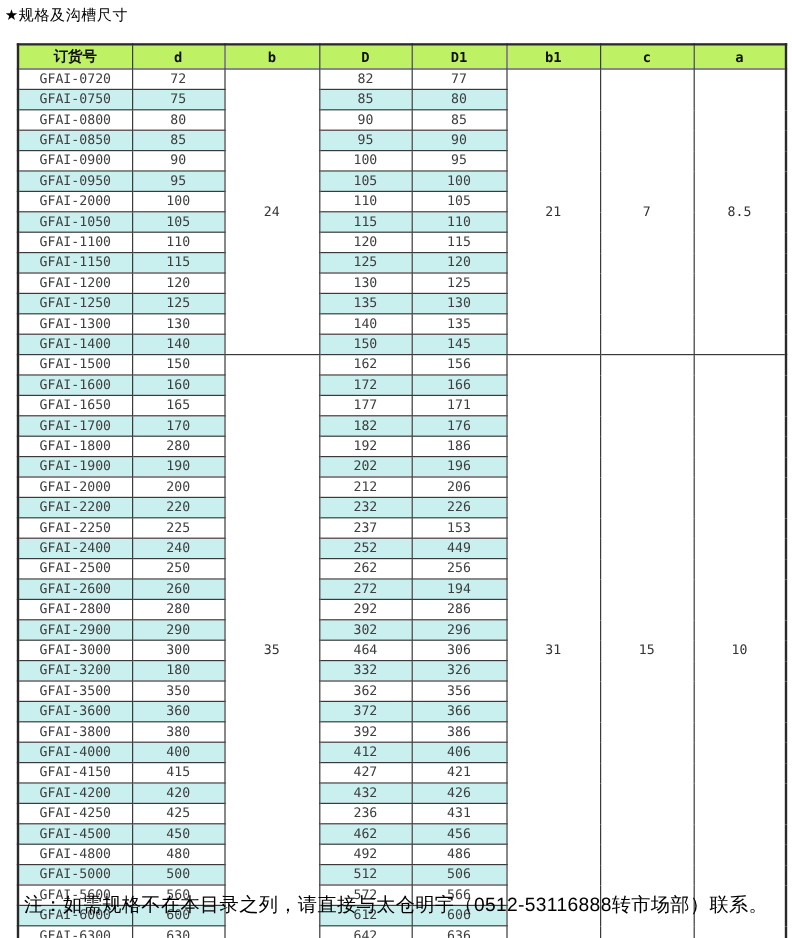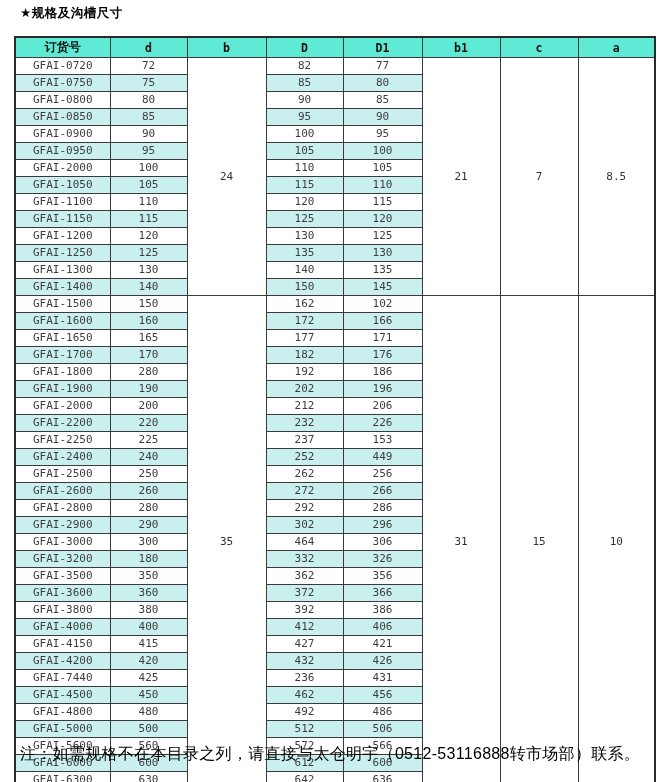--- a/index.html
+++ b/index.html
@@ -2,36 +2,36 @@
 <html><head>
 <meta charset="utf-8">
 <style>
   html,body{margin:0;padding:0;}
   body{
     width:660px;height:782px;background:#ffffff;position:relative;
     font-family:"Liberation Sans","DejaVu Sans",sans-serif;
     -webkit-font-smoothing:antialiased;
   }
   .page-title{
-    position:absolute;left:20px;top:5px;
-    font-size:12.5px;font-weight:bold;color:#000;letter-spacing:0.5px;
+    position:absolute;left:4px;top:5px;
+    font-size:12.5px;font-weight:normal;color:#000;letter-spacing:0.5px;
   }
   table.spec{
     position:absolute;left:14px;top:36px;
     width:640px;table-layout:fixed;
     border-collapse:collapse;
     border:2px solid #2a2a2a;
   }
   table.spec th, table.spec td{
     border:1px solid #3a3a3a;
     text-align:center;vertical-align:middle;
     padding:0;overflow:hidden;white-space:nowrap;
   }
   table.spec thead th{
-    height:19px;background:#5eead4;color:#111;
+    height:19px;background:#bef264;color:#111;
     font-size:12px;font-weight:bold;
   }
   table.spec thead th.latin{
     font-size:11.5px;font-weight:bold;
     font-family:"DejaVu Sans Mono","Liberation Mono",monospace;
   }
   table.spec tbody td{
     height:16px;line-height:16px;
     font-size:11px;color:#3d3d3d;background:#ffffff;
     font-family:"DejaVu Sans Mono","Liberation Mono",monospace;
@@ -162,21 +162,21 @@
         <td>GFAI-1400</td>
         <td>140</td>
         <td>150</td>
         <td>145</td>
       </tr>
       <tr>
         <td>GFAI-1500</td>
         <td>150</td>
         <td class="merged" rowspan="29">35</td>
         <td>162</td>
-        <td>102</td>
+        <td>156</td>
         <td class="merged" rowspan="29">31</td>
         <td class="merged" rowspan="29">15</td>
         <td class="merged" rowspan="29">10</td>
       </tr>
       <tr class="stripe">
         <td>GFAI-1600</td>
         <td>160</td>
         <td>172</td>
         <td>166</td>
       </tr>
@@ -231,21 +231,21 @@
       <tr>
         <td>GFAI-2500</td>
         <td>250</td>
         <td>262</td>
         <td>256</td>
       </tr>
       <tr class="stripe">
         <td>GFAI-2600</td>
         <td>260</td>
         <td>272</td>
-        <td>266</td>
+        <td>194</td>
       </tr>
       <tr>
         <td>GFAI-2800</td>
         <td>280</td>
         <td>292</td>
         <td>286</td>
       </tr>
       <tr class="stripe">
         <td>GFAI-2900</td>
         <td>290</td>
@@ -294,21 +294,21 @@
         <td>427</td>
         <td>421</td>
       </tr>
       <tr class="stripe">
         <td>GFAI-4200</td>
         <td>420</td>
         <td>432</td>
         <td>426</td>
       </tr>
       <tr>
-        <td>GFAI-7440</td>
+        <td>GFAI-4250</td>
         <td>425</td>
         <td>236</td>
         <td>431</td>
       </tr>
       <tr class="stripe">
         <td>GFAI-4500</td>
         <td>450</td>
         <td>462</td>
         <td>456</td>
       </tr>

